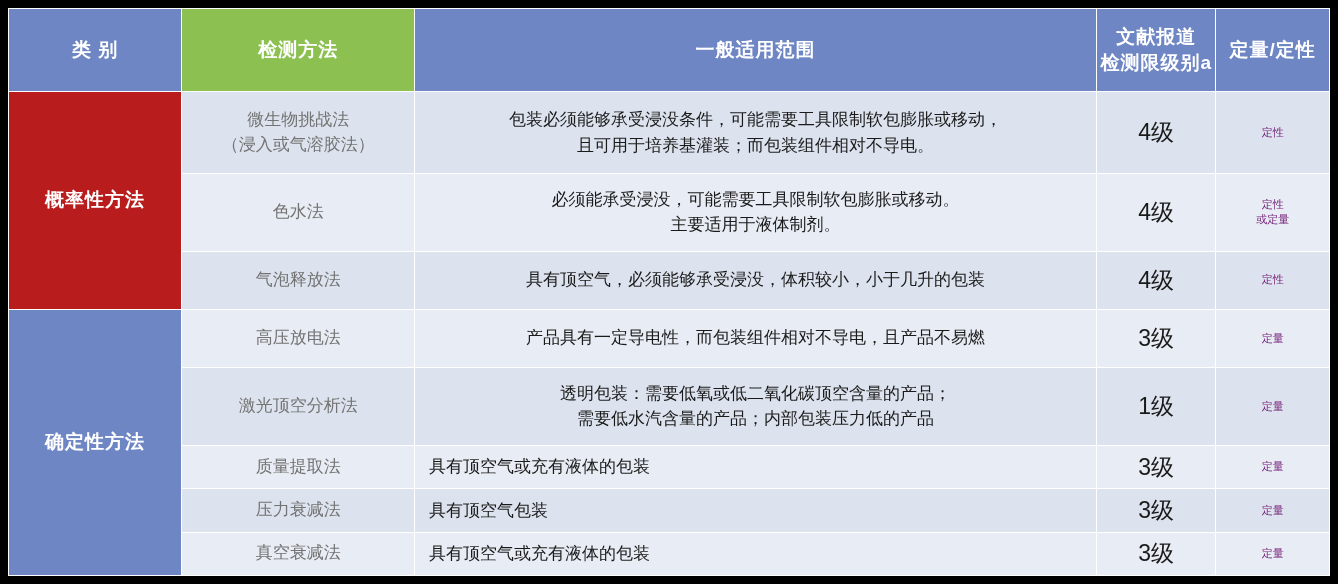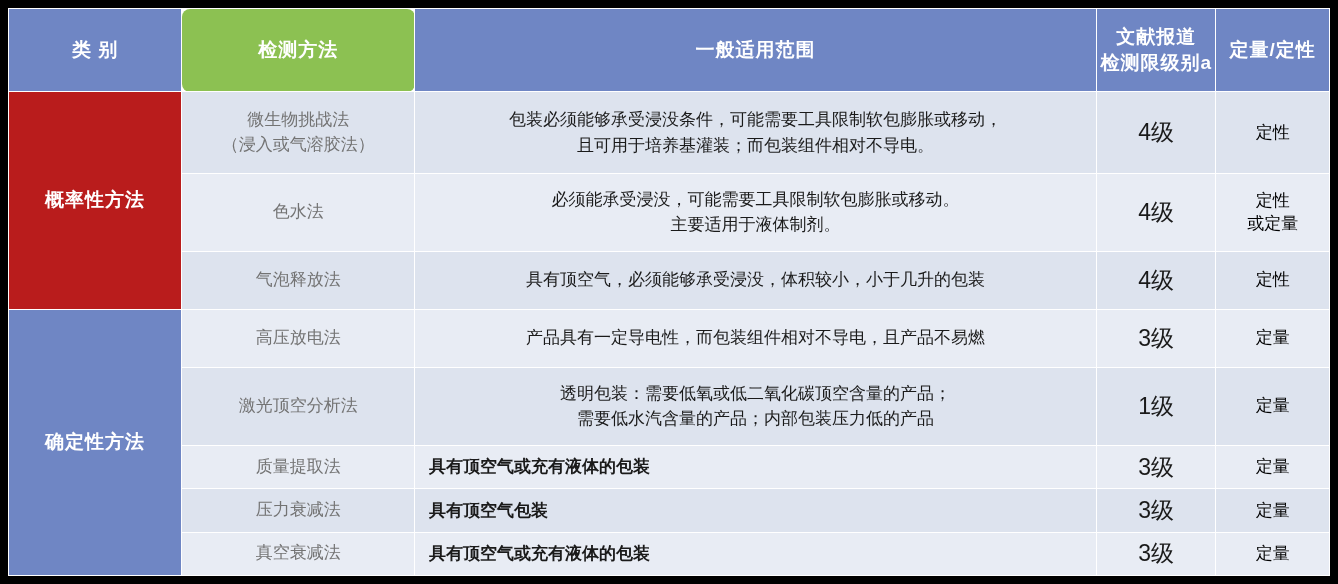--- a/index.html
+++ b/index.html
@@ -35,21 +35,21 @@
   }
   
   .hdr {
     color: #ffffff;
     font-weight: bold;
     font-size: 19px;
     height: 82px;
     letter-spacing: 1px;
   }
   .hdr-blue { background: #6f86c4; }
-  .hdr-green { background: #8cc152; border-radius: 8px; }
+  .hdr-green { background: #8cc152; }
   .hdr-line { display: block; line-height: 1.35; }
 
   
   .cat {
     color: #ffffff;
     font-weight: bold;
     font-size: 19px;
     letter-spacing: 1px;
   }
   .cat-green { background: #b91c1c; }
@@ -68,32 +68,31 @@
     color: #1a1a1a;
     font-size: 17px;
     line-height: 1.5;
     text-align: center;
     padding: 6px 10px;
   }
   .scope.alt { background: #e8ecf4; text-align: center; }
   .scope.left {
     text-align: left;
     padding-left: 14px;
-    font-weight: bold;
   }
   .level {
     background: #dde3ee;
     color: #1a1a1a;
     font-size: 23px;
   }
   .level.alt { background: #e8ecf4; }
   .qual {
     background: #dde3ee;
-    color: #000000;
-    font-size: 17px;
+    color: #701a75;
+    font-size: 11px;
     line-height: 1.4;
   }
   .qual.alt { background: #e8ecf4; }
 
   .ln { display: block; }
 </style>
 </head>
 <body>
 
 <div class="table-wrap">

